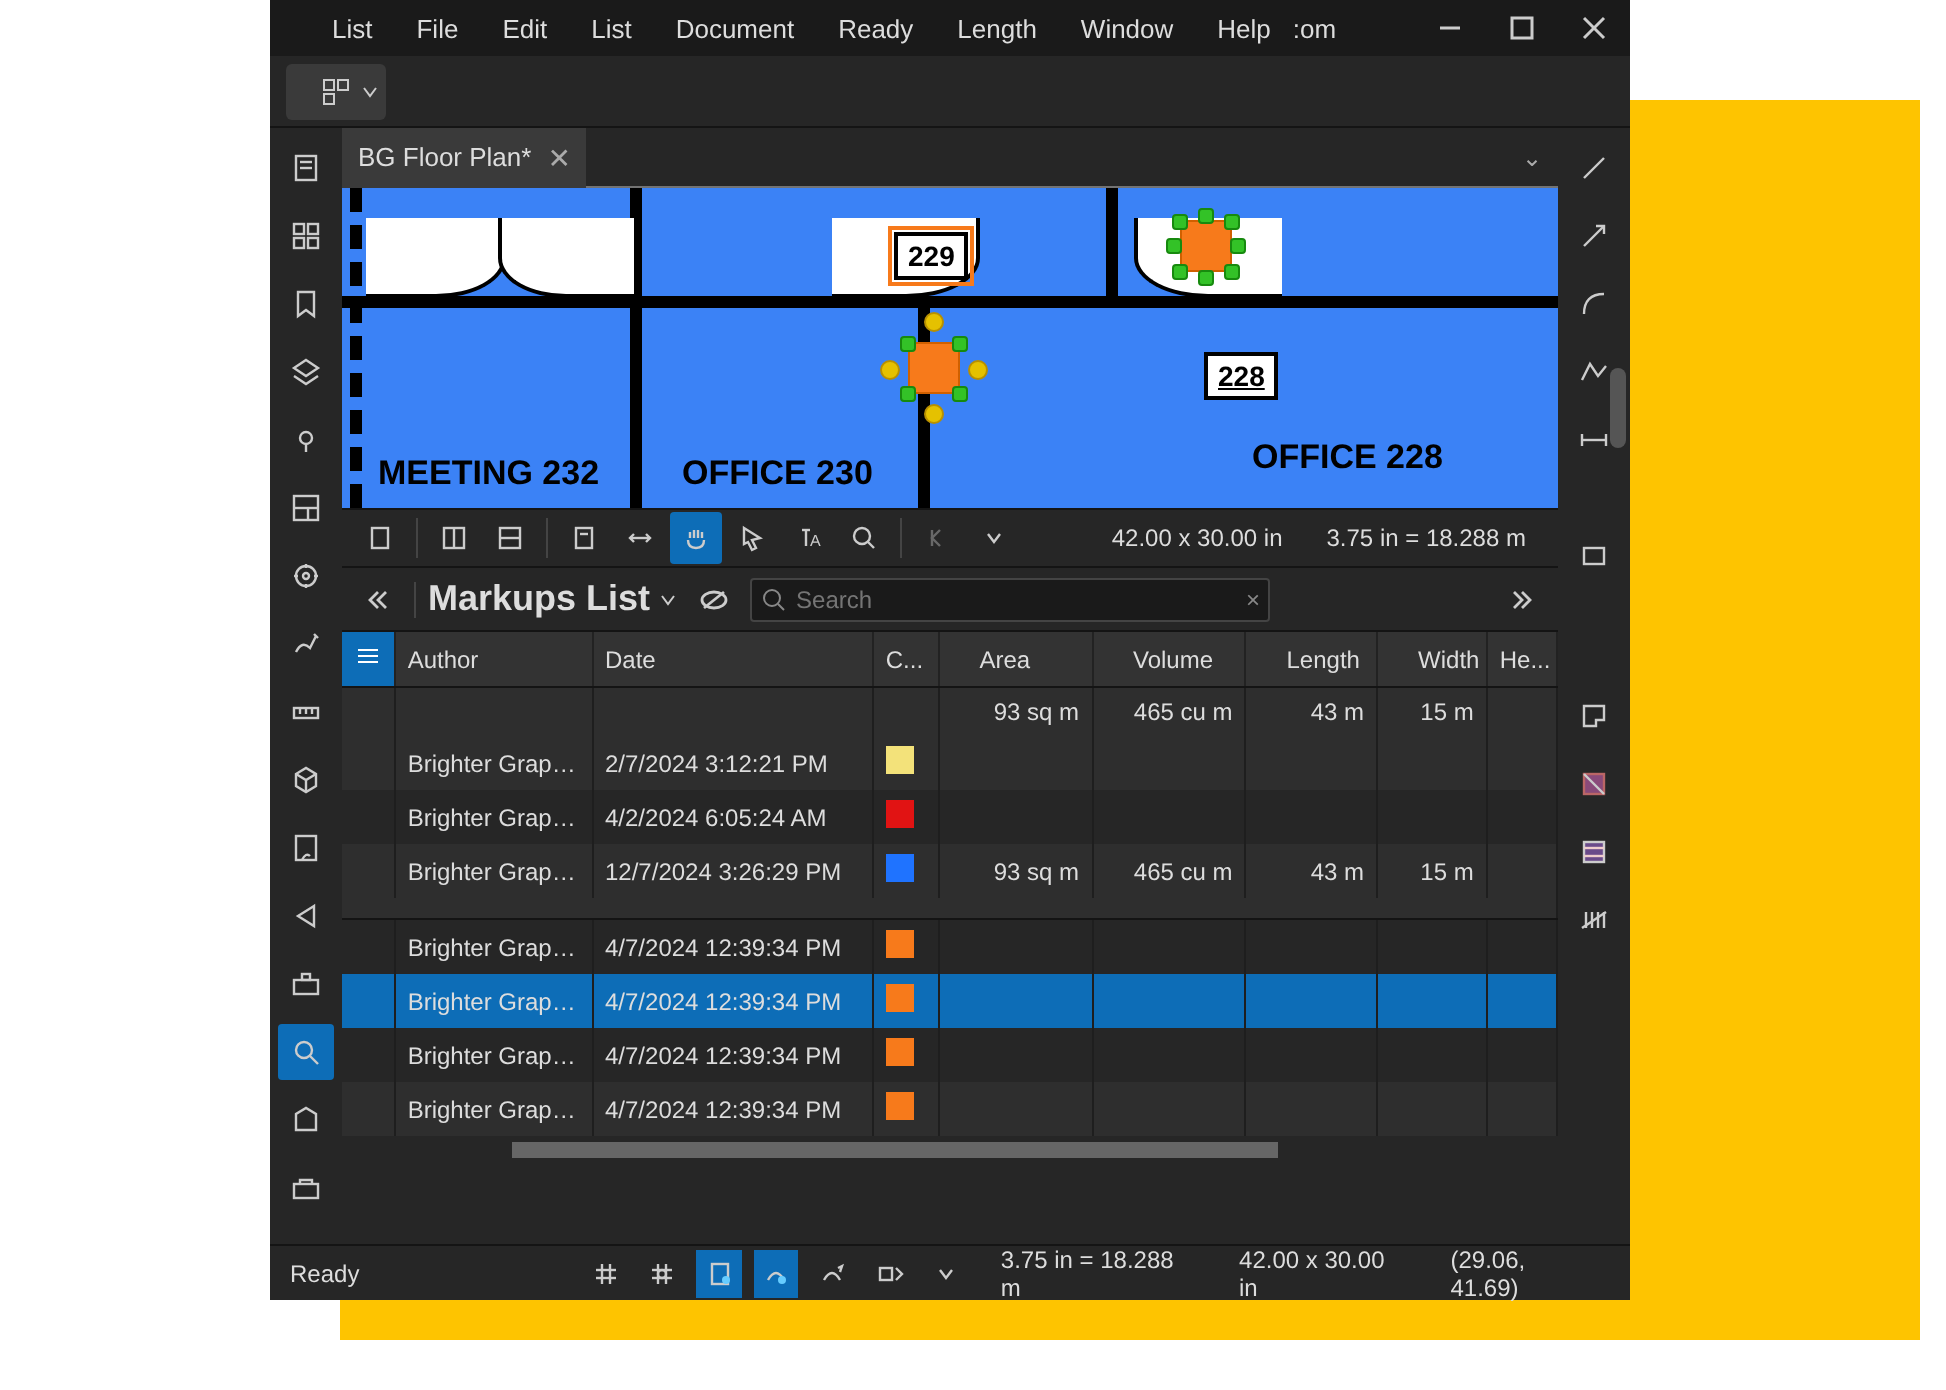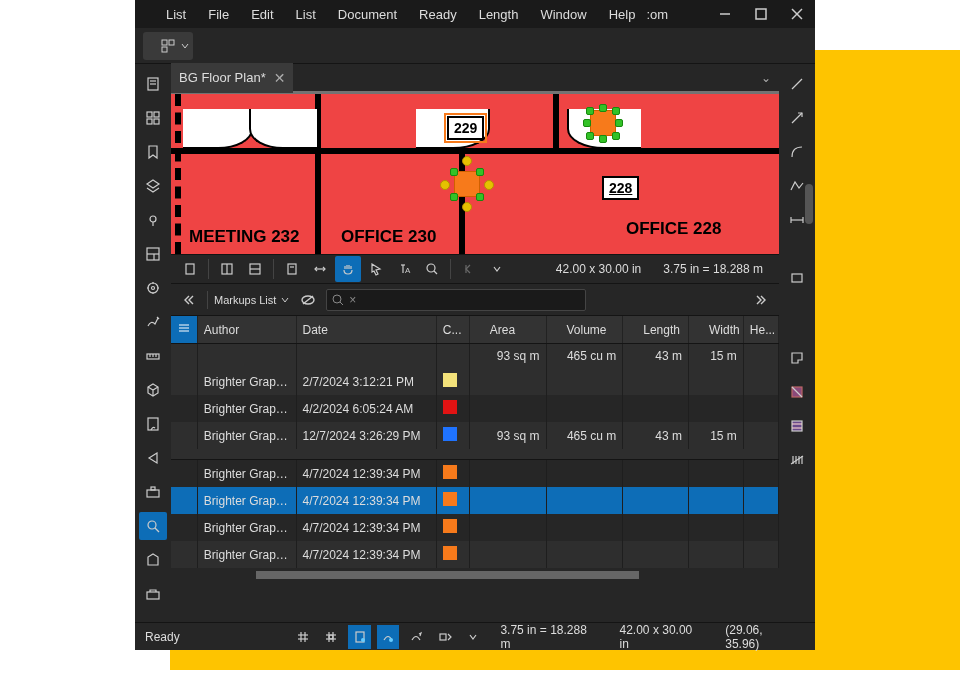--- a/index.html
+++ b/index.html
@@ -29,27 +29,27 @@
 .side-btn { width: 28px; height: 28px; display: flex; align-items: center; justify-content: center; cursor: pointer; border-radius: 2px; }
 .side-btn.active { background: #0d6db7; }
 .side-btn svg { stroke: #ccc; fill: none; stroke-width: 1.2; }
 
 .right-sidebar { width: 36px; position: relative; }
 .right-scroll-track { position: absolute; right: 2px; top: 120px; width: 8px; height: 40px; background: #555; border-radius: 4px; }
 
 .center { flex: 1; display: flex; flex-direction: column; min-height: 0; }
 
 
-.tabbar { height: 30px; display: flex; align-items: center; background: #262626; border-bottom: 3px solid #737373; }
+.tabbar { height: 30px; display: flex; align-items: center; background: #262626; border-bottom: 1px solid #737373; }
 .tab { height: 30px; background: #3a3a3a; display: flex; align-items: center; padding: 0 8px; gap: 8px; font-size: 13px; cursor:pointer; }
 .tab .close { font-size: 14px; color: #aaa; line-height:1; }
 .tabbar .exp { margin-left:auto; margin-right:8px; color:#aaa; cursor:pointer; }
 
 
-.canvas { height: 160px; background: #ef4444; position: relative; overflow: hidden; padding-left: 40px; }
+.canvas { height: 160px; background: #3b82f6; position: relative; overflow: hidden; padding-left: 40px; }
 .canvas .wall-h { position: absolute; background: #000; height: 6px; }
 .canvas .wall-v { position: absolute; background: #000; width: 6px; }
 .canvas .dashed { position: absolute; width: 6px; border-left: 6px dashed #000; background:none; }
 .canvas .door { position: absolute; border: 2px solid #000; border-top: none; border-left:none; border-radius: 0 0 50% 0; background: #fff; }
 .canvas .door-mirror { border: 2px solid #000; border-top:none; border-right:none; border-radius: 0 0 0 50%; }
 .canvas .label { position: absolute; font: bold 17px Arial; color: #000; }
 .canvas .roomtag { position: absolute; border: 2px solid #000; padding: 2px 5px; font: bold 14px Arial; color:#000; background:#fff; }
 .canvas .roomtag.sel { outline: 2px solid #f77a1b; outline-offset:1px; }
 .marker { position: absolute; width: 26px; height: 26px; background: #f77a1b; border:1px solid #d06000;}
 .handle { position: absolute; width:8px; height:8px; background:#33c227; border:1px solid #178a0e; border-radius:2px;}
@@ -62,21 +62,21 @@
 .ctb-btn svg { stroke:#ccc; fill:none; stroke-width:1.2; }
 .ctb-sep { flex:0 0 1px; height:20px; background:#444; margin:0 3px; }
 .ctb-info { font-size: 12px; color: #ddd; padding: 0 10px; }
 .ctb-spacer { flex:1; }
 
 
 .markups { flex: 1; display: flex; flex-direction: column; background: #262626; min-height:0; }
 .markups-hd { height: 32px; display: flex; align-items: center; padding: 0 6px; gap: 6px; border-bottom:1px solid #141414;}
 .mh-btn { width:24px; height:24px; display:flex; align-items:center; justify-content:center; cursor:pointer; }
 .mh-btn svg { stroke:#ccc; fill:none; stroke-width:1.4;}
-.mh-title { font-weight: normal; font-size: 11px; display:flex; align-items:center; gap:4px; cursor:pointer;}
+.mh-title { font-weight: bold; font-size: 18px; display:flex; align-items:center; gap:4px; cursor:pointer;}
 .mh-search { flex: 0 0 260px; height: 22px; background: #1a1a1a; border: 1px solid #444; border-radius: 2px; display:flex; align-items:center; padding: 0 4px; gap:4px;}
 .mh-search input { background:none; border:none; color: #ccc; flex:1; font-size:12px; outline:none; }
 .mh-search .sico { width:14px; height:14px; }
 .mh-search .clr { color:#888; cursor:pointer; }
 
 
 .mtable { flex:1; overflow: hidden; position: relative; }
 .mtable table { width: 100%; border-collapse: collapse; table-layout:fixed; }
 .mtable th { background: #333; text-align: left; padding: 6px 6px; font-weight: normal; font-size:12px; color:#ddd; border-right:1px solid #222; border-bottom:1px solid #141414;}
 .mtable td { padding: 5px 6px; font-size: 12px; color:#ddd; border-right:1px solid #1e1e1e; white-space:nowrap; overflow:hidden; text-overflow:ellipsis; }
@@ -399,20 +399,21 @@
               <svg width="16" height="14">
                 <ellipse cx="8" cy="7" rx="6" ry="4"></ellipse>
                 <line x1="3" y1="11" x2="13" y2="3"></line>
               </svg>
             </div>
           <div class="mh-search">
             <svg class="sico">
                 <circle cx="6" cy="6" r="4" stroke="#888" fill="none"></circle>
                 <line x1="9" y1="9" x2="12" y2="12" stroke="#888"></line>
               </svg>
+            <input placeholder="Search" style="">
             <span class="clr">×</span>
           </div>
           <div style="flex:1;"></div>
           <div class="mh-btn">
               <svg width="14" height="14">
                 <polyline points="3,3 7,7 3,11"></polyline>
                 <polyline points="7,3 11,7 7,11"></polyline>
               </svg>
             </div>
         </div>
@@ -660,16 +661,16 @@
           <path d="M10 4 L13 7 L10 10"></path>
         </svg>
       </div>
     <div class="sb-btn">
         <svg width="10" height="10">
           <polyline points="2,3 5,7 8,3"></polyline>
         </svg>
       </div>
     <span class="sb-info">3.75 in = 18.288 m</span>
     <span class="sb-info">42.00 x 30.00 in</span>
-    <span class="sb-info">(29.06, 35.96)</span>
+    <span class="sb-info">(29.06, 41.69)</span>
   </div>
 
 </div>
 
 </body></html>

